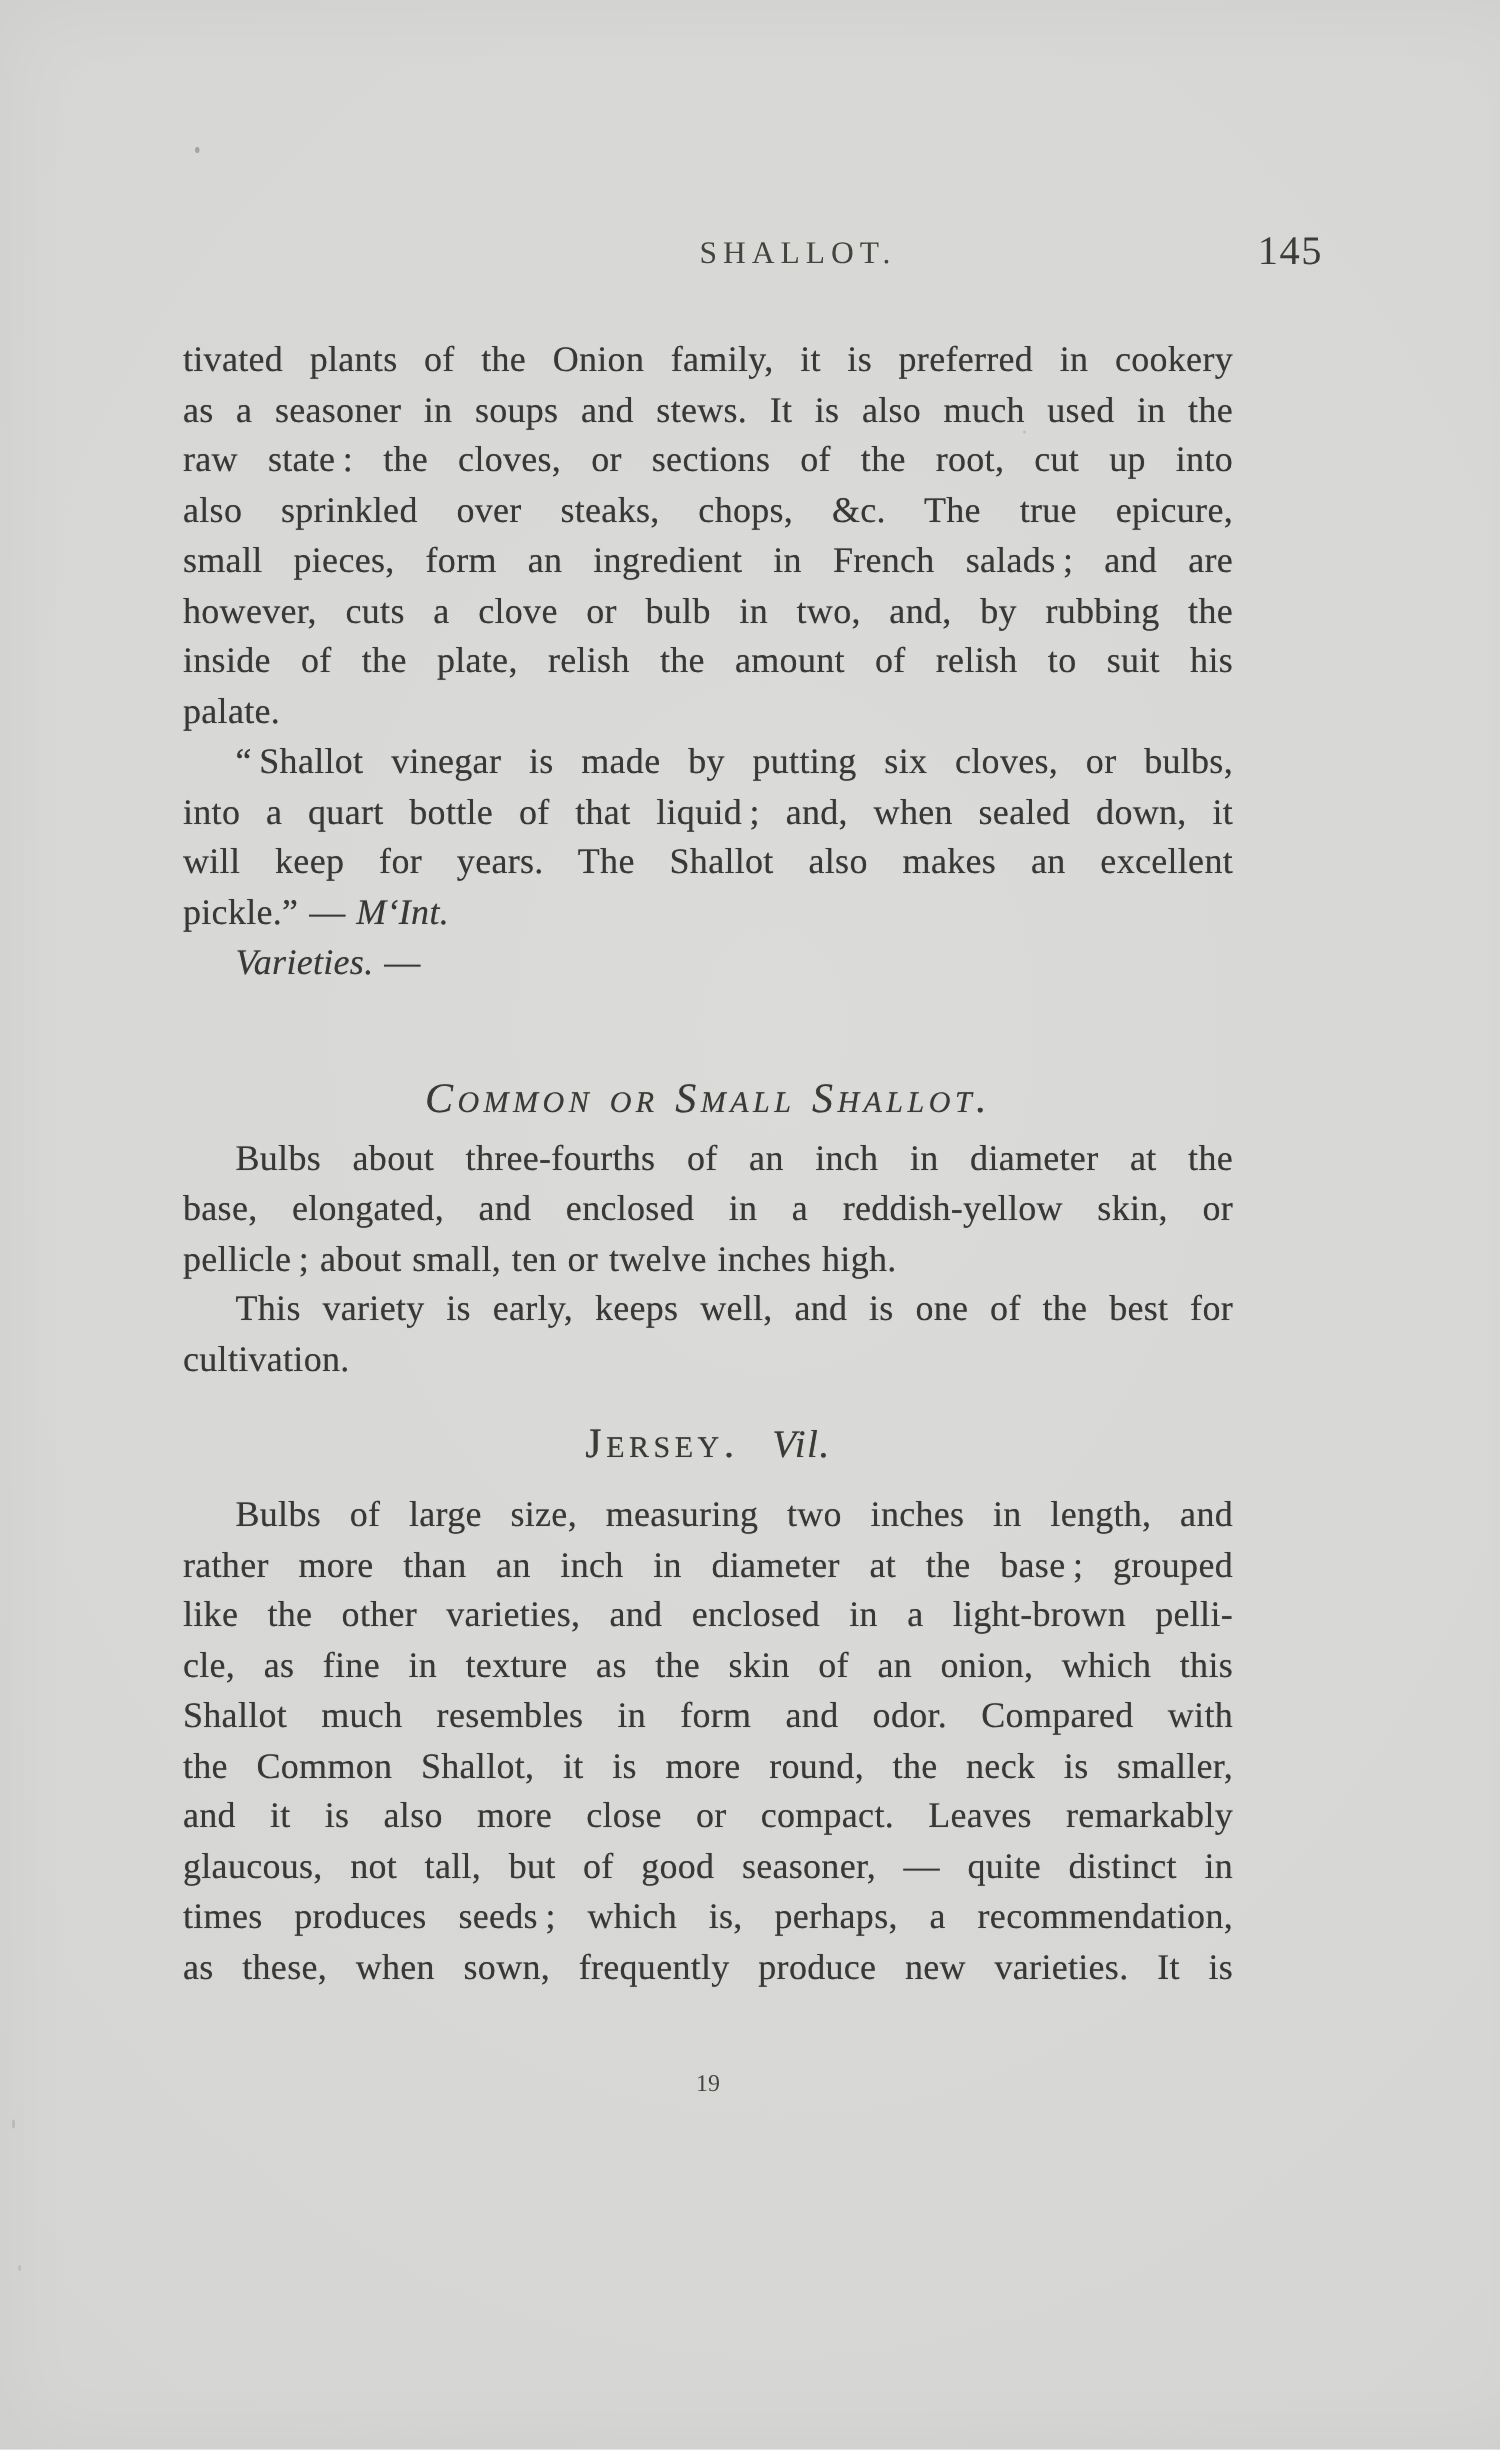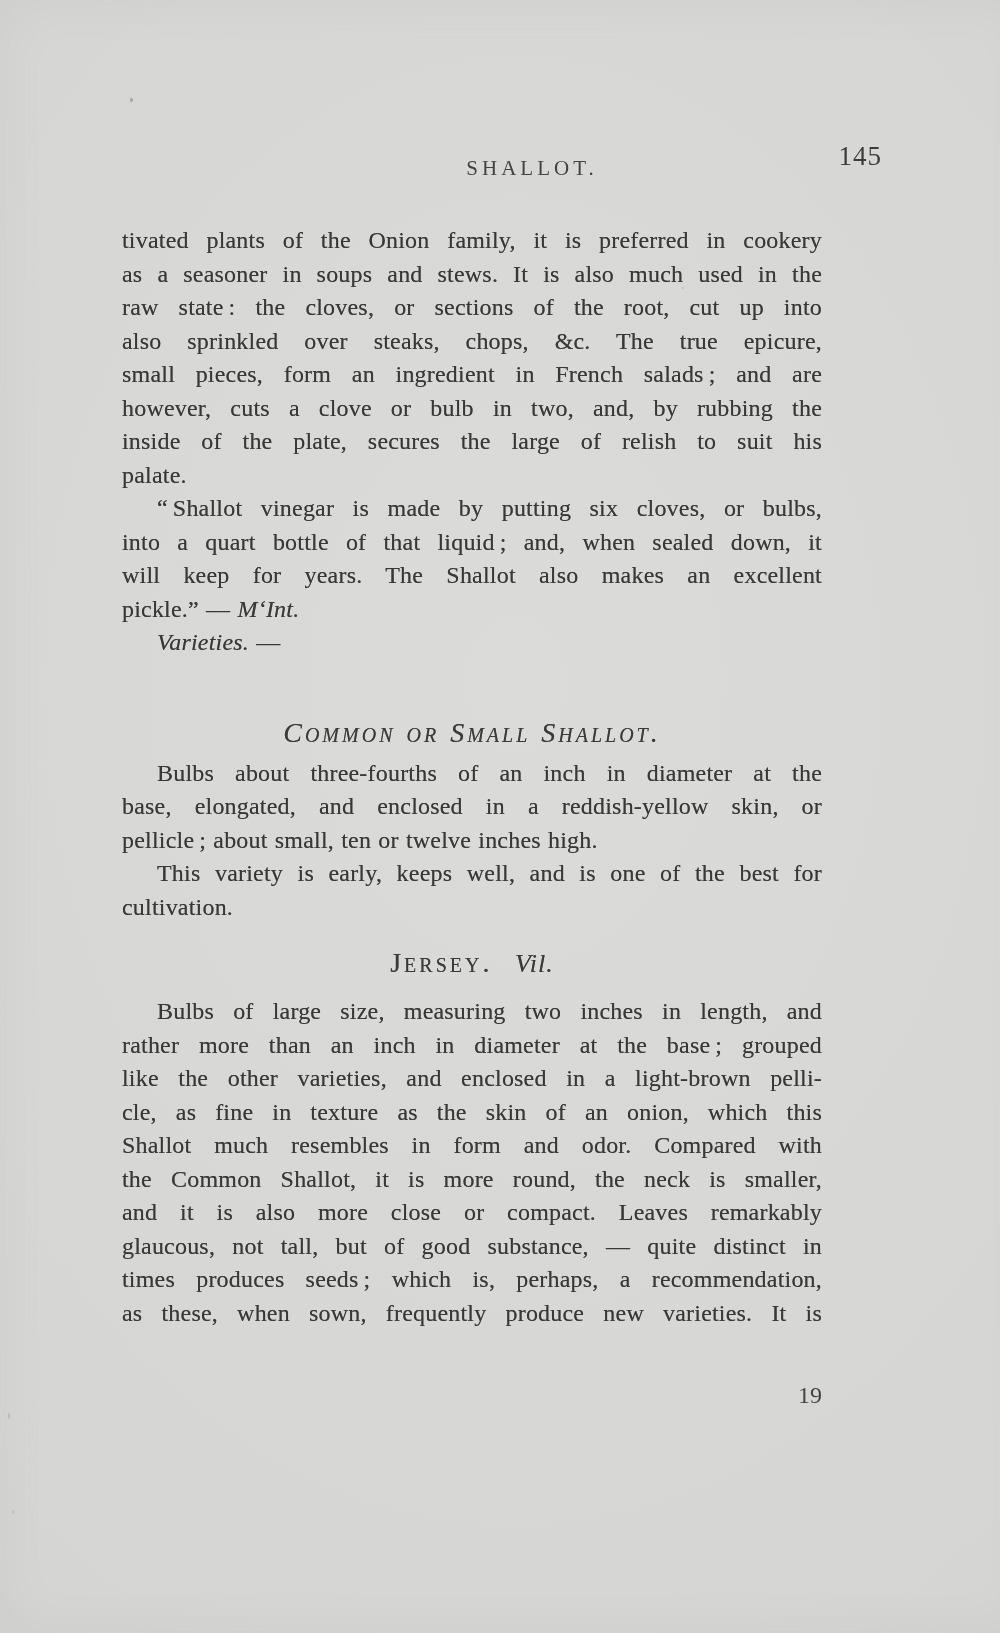--- a/index.html
+++ b/index.html
@@ -25,21 +25,21 @@
   }
   .running-head {
     text-align: center;
     font-size: 21px;
     letter-spacing: 4px;
     color: #44443f;
   }
   .page-number {
     position: absolute;
     right: 0;
-    top: 141px;
+    top: 152px;
     font-size: 27px;
     letter-spacing: 1px;
     color: #3c3c38;
   }
   .text-column {
     width: 700px;
     margin: 40px auto 16px auto;
     margin-left: 90px;
     font-size: 24px;
     line-height: 33.5px;
@@ -66,22 +66,22 @@
   .heading.level-2 { margin: 22px 0 14px 0; }
   .subheading {
     text-align: center;
     font-size: 24px;
     line-height: 33px;
     margin-bottom: 7px;
   }
   .signature-mark {
     width: 700px;
     margin: 52px auto 0 90px;
-    text-align: right;
-    font-size: 24px;
+    text-align: center;
+    font-size: 16px;
     color: #45453f;
   }
   .speck { position: absolute; background: rgba(70,70,65,0.35); border-radius: 50%; }
   .speck.s1 { left: 130px; top: 98px;  width: 3px; height: 4px; }
   .speck.s2 { left: 8px;  top: 1413px; width: 2px; height: 6px; opacity: .5; }
   .speck.s3 { left: 12px; top: 1510px; width: 2px; height: 4px; opacity: .4; }
   .speck.s4 { left: 682px; top: 287px; width: 2px; height: 2px; opacity: .5; }
 </style>
 </head>
 <body>
@@ -97,40 +97,40 @@
     <div class="page-number">145</div>
   </div>
 
   <div class="text-column">
       <div class="line">tivated plants of the Onion family, it is preferred in cookery</div>
       <div class="line">as a seasoner in soups and stews.  It is also much used in the</div>
       <div class="line">raw state : the cloves, or sections of the root, cut up into</div>
       <div class="line">also sprinkled over steaks, chops, &amp;c.  The true epicure,</div>
       <div class="line">small pieces, form an ingredient in French salads ; and are</div>
       <div class="line">however, cuts a clove or bulb in two, and, by rubbing the</div>
-      <div class="line">inside of the plate, secures the large of relish to suit his</div>
+      <div class="line">inside of the plate, relish the amount of relish to suit his</div>
       <div class="line last">palate.</div>
       <div class="line indent">“ Shallot vinegar is made by putting six cloves, or bulbs,</div>
       <div class="line">into a quart bottle of that liquid ; and, when sealed down, it</div>
       <div class="line">will keep for years.  The Shallot also makes an excellent</div>
       <div class="line last">pickle.” — <i>M‘Int.</i></div>
       <div class="line indent last"><i>Varieties.</i> —</div>
       <div class="heading level-1"><span class="sc">Common or Small Shallot.</span></div>
       <div class="line indent">Bulbs about three-fourths of an inch in diameter at the</div>
       <div class="line">base, elongated, and enclosed in a reddish-yellow skin, or</div>
       <div class="line last">pellicle ; about small, ten or twelve inches high.</div>
       <div class="line indent">This variety is early, keeps well, and is one of the best for</div>
       <div class="line last">cultivation.</div>
       <div class="heading level-2"><span class="sc">Jersey.</span>  <i>Vil.</i></div>
       <div class="line indent">Bulbs of large size, measuring two inches in length, and</div>
       <div class="line">rather more than an inch in diameter at the base ; grouped</div>
       <div class="line">like the other varieties, and enclosed in a light-brown pelli-</div>
       <div class="line">cle, as fine in texture as the skin of an onion, which this</div>
       <div class="line">Shallot much resembles in form and odor.  Compared with</div>
       <div class="line">the Common Shallot, it is more round, the neck is smaller,</div>
       <div class="line">and it is also more close or compact.  Leaves remarkably</div>
-      <div class="line">glaucous, not tall, but of good substance, — quite distinct in</div>
+      <div class="line">glaucous, not tall, but of good seasoner, — quite distinct in</div>
       <div class="line">times produces seeds ; which is, perhaps, a recommendation,</div>
       <div class="line">as these, when sown, frequently produce new varieties.  It is</div>
     </div>
 
   <div class="signature-mark">19</div>
 </div>
 
 </body></html>

